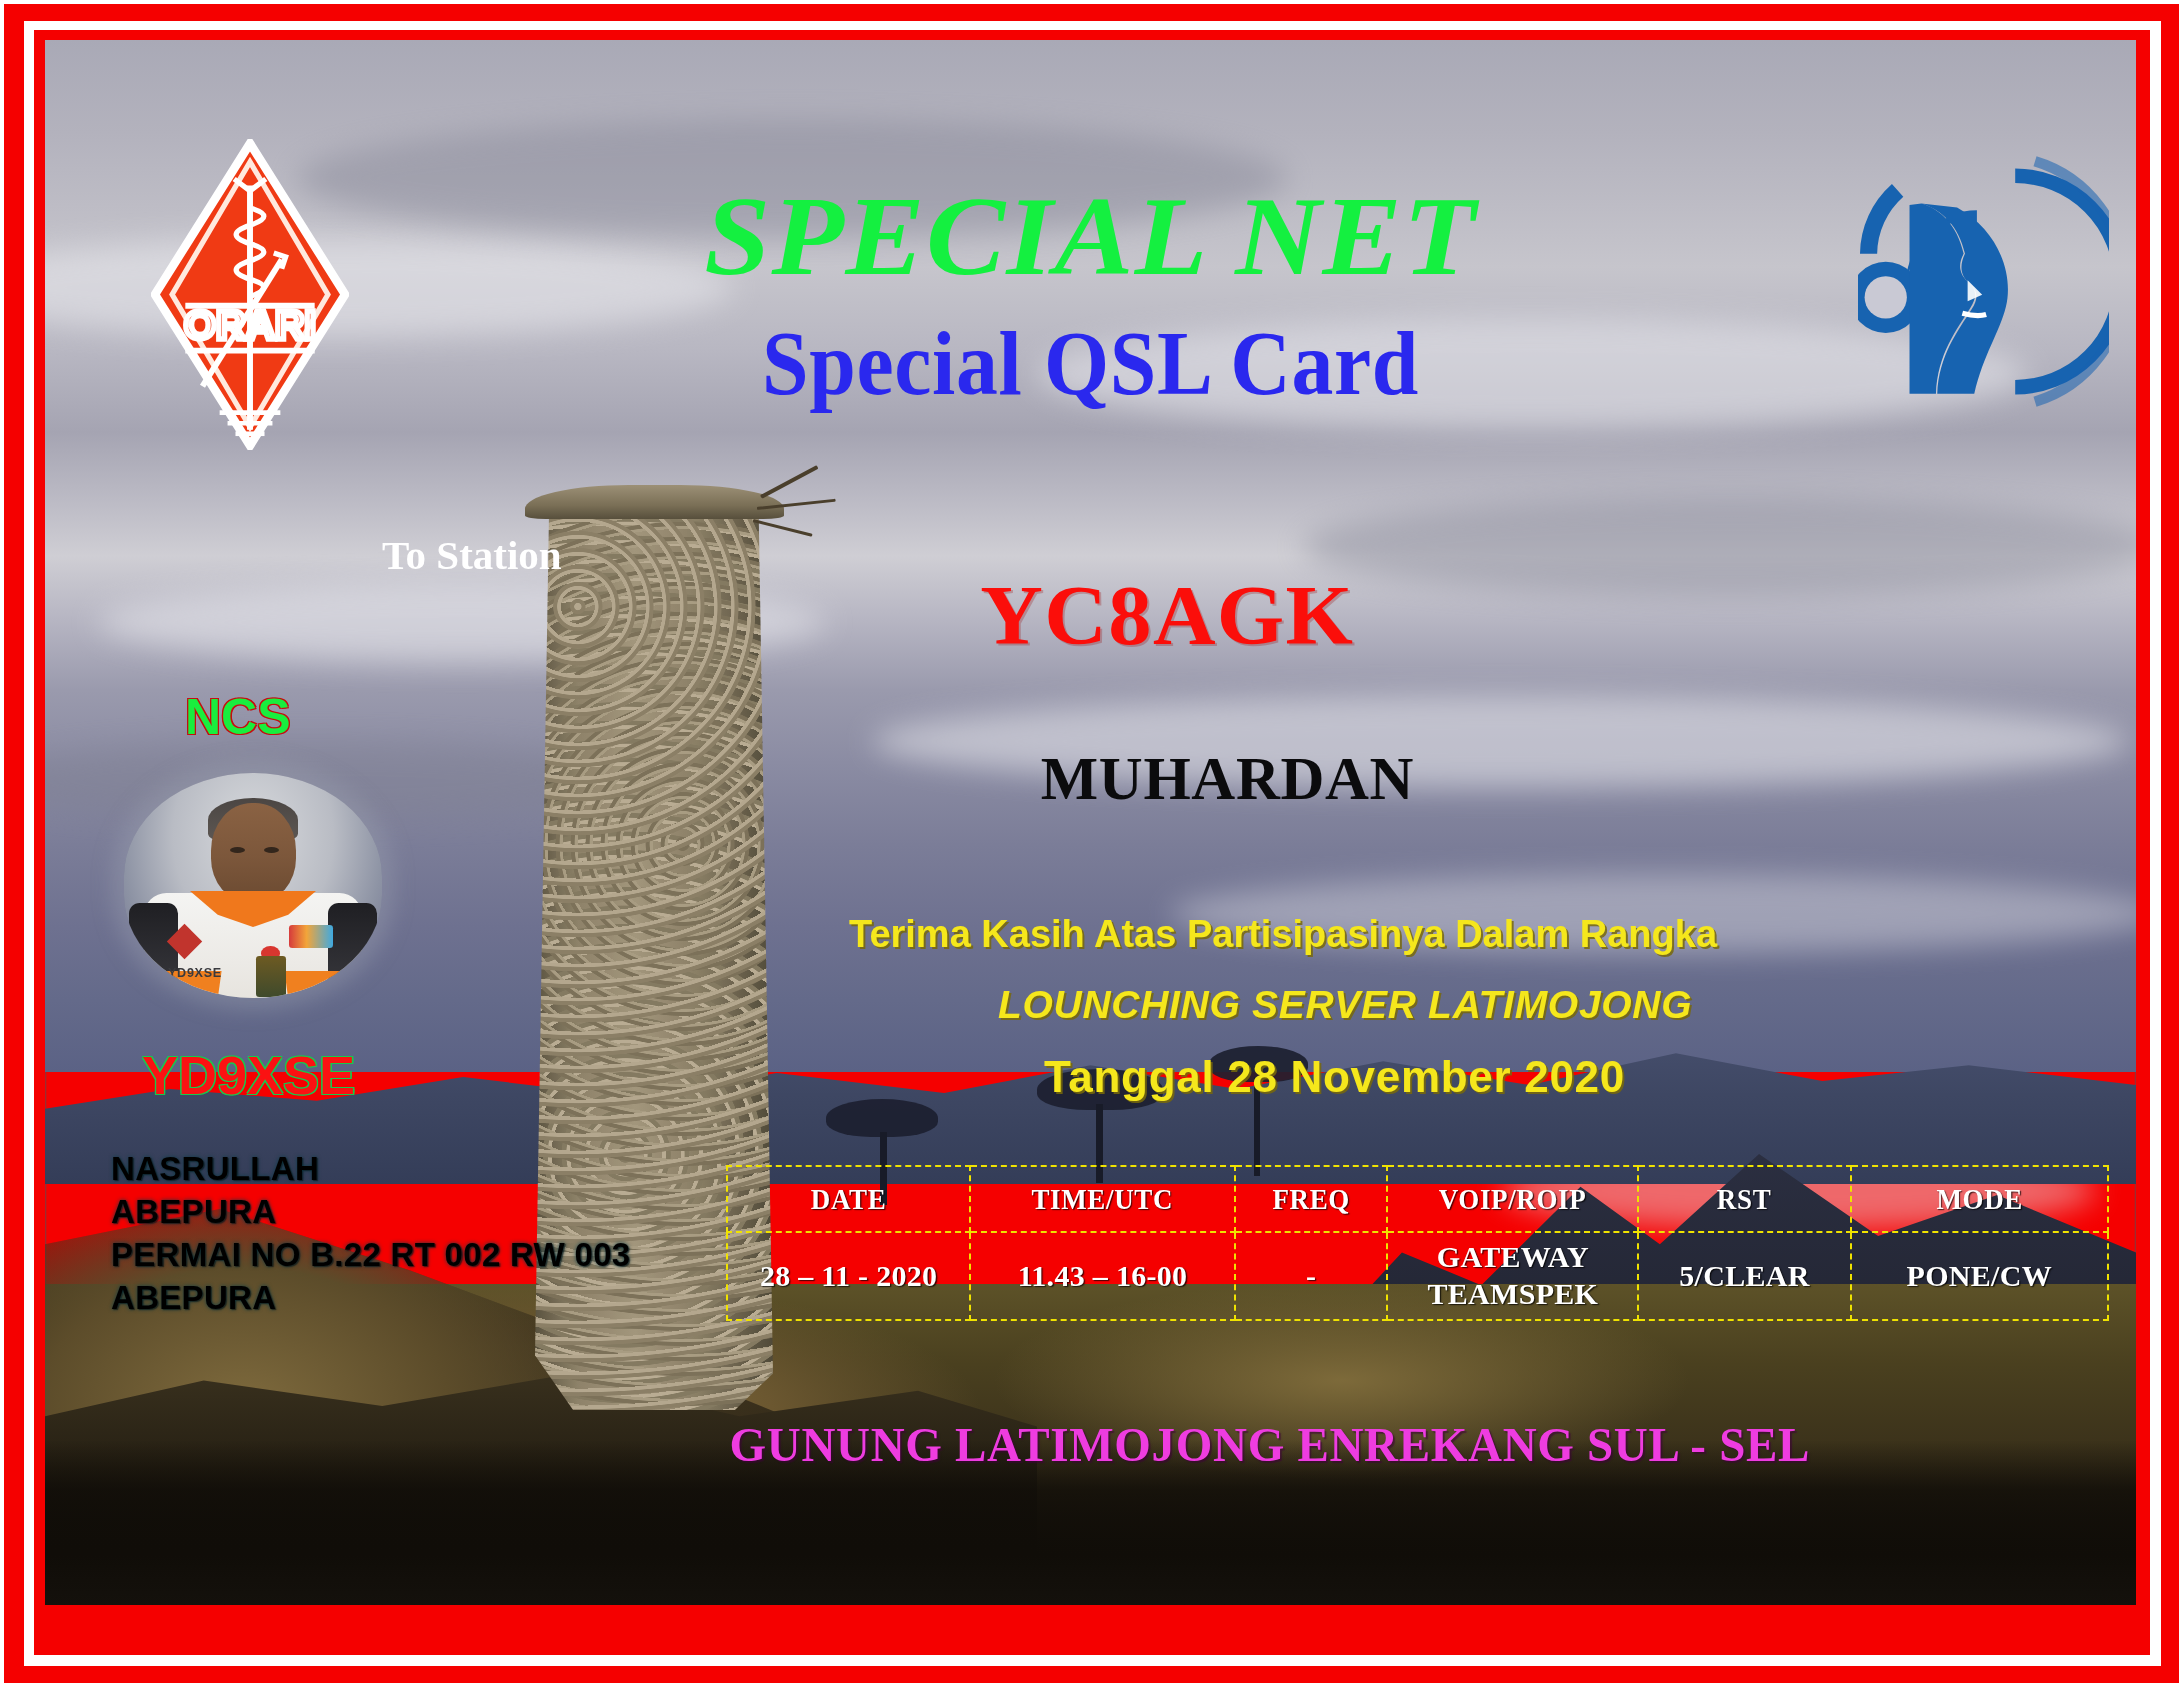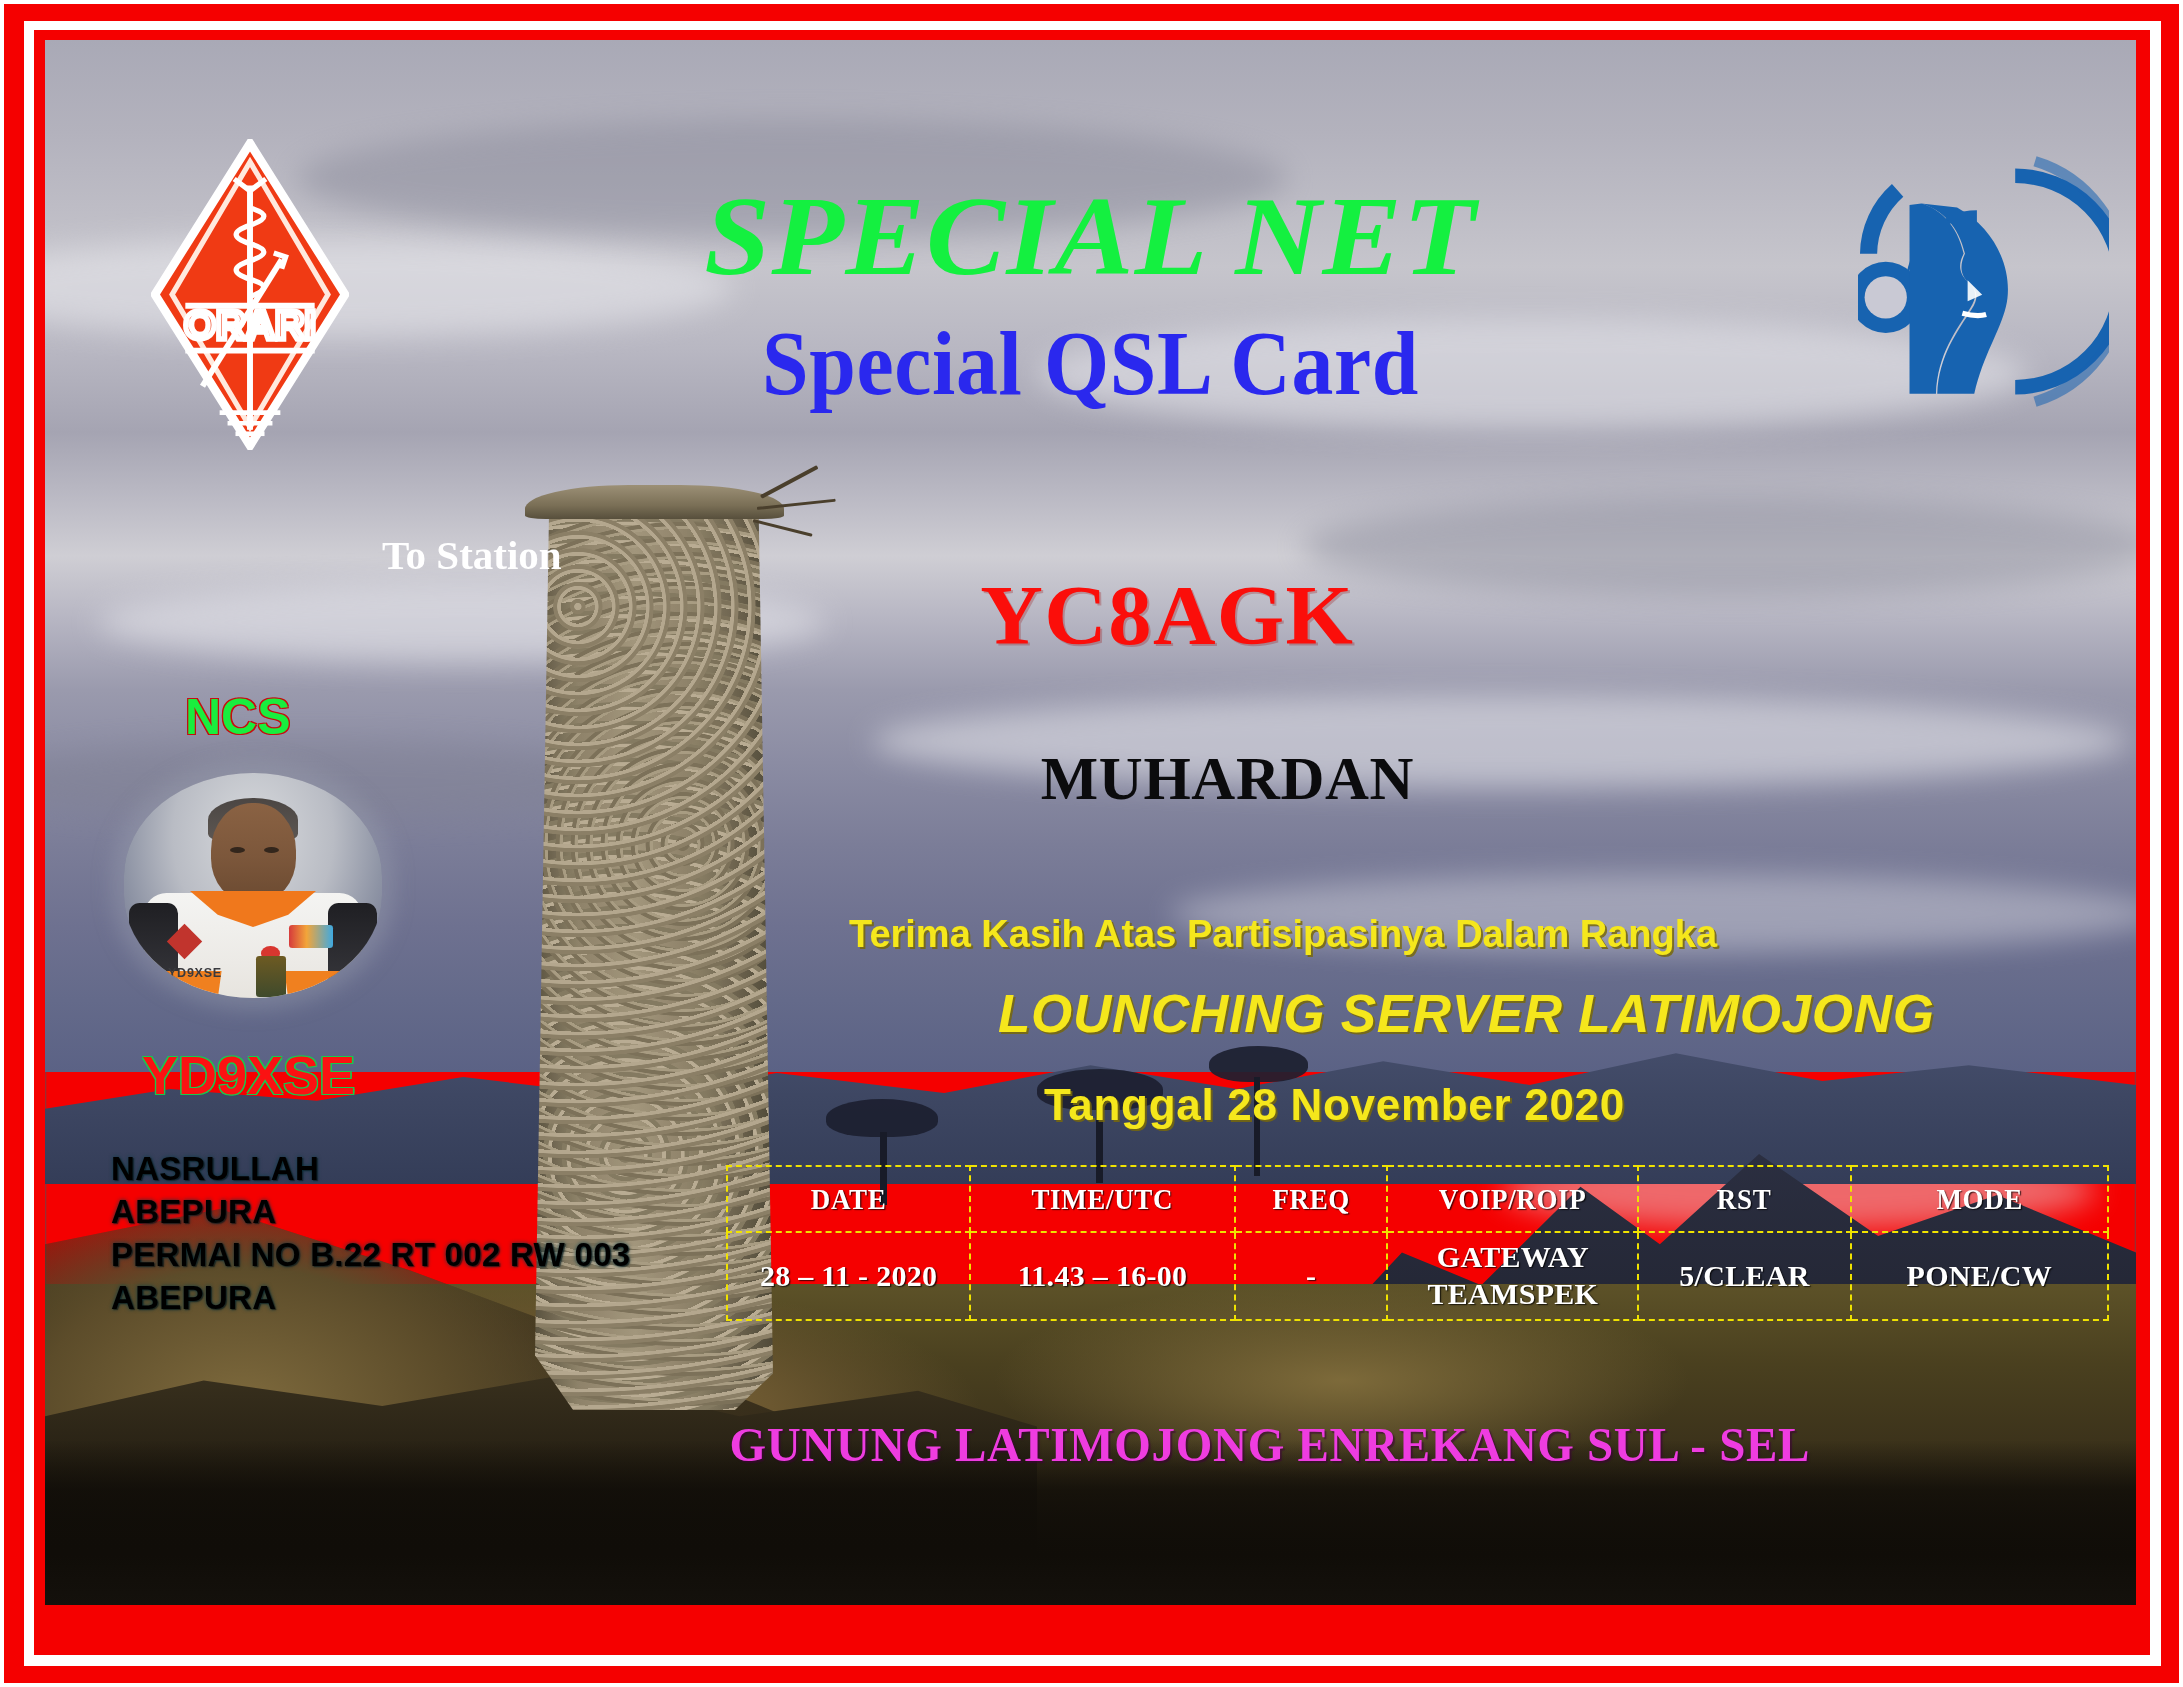--- a/index.html
+++ b/index.html
@@ -178,22 +178,22 @@
     left:992px;top:703px;
     font-family:"Liberation Serif",serif;font-weight:700;font-size:62px;color:#0b0b0d;
     letter-spacing:0.7px;transform:scaleX(0.98);
   }
 
   .yellow-line{
     font-family:"Liberation Sans",sans-serif;font-weight:700;color:#f5e71c;
     text-shadow:2px 2px 0 rgba(120,104,10,.85);
   }
   #thanks-line{left:804px;top:873px;font-size:38px;}
-  #event-line{left:953px;top:943px;font-size:53px;font-style:italic;letter-spacing:0.7px;}
-  #date-line{left:999px;top:1012px;font-size:44px;letter-spacing:0.7px;margin-top:28px;}
+  #event-line{left:953px;top:943px;font-size:39px;font-style:italic;letter-spacing:0.7px;}
+  #date-line{left:999px;top:1012px;font-size:44px;letter-spacing:0.7px;}
 
   
   #ncs-label{
     left:140px;top:648px;
     font-family:"Liberation Sans",sans-serif;font-weight:700;font-size:50px;
     color:#19ee3e;text-shadow:0 0 0.7px #d01515, 1.3px 1.3px 0 #c41010, -1.3px -1.3px 0 #c41010,
       1.3px -1.3px 0 #c41010, -1.3px 1.3px 0 #c41010;
   }
   #ncs-callsign{
     left:97px;top:1004px;

